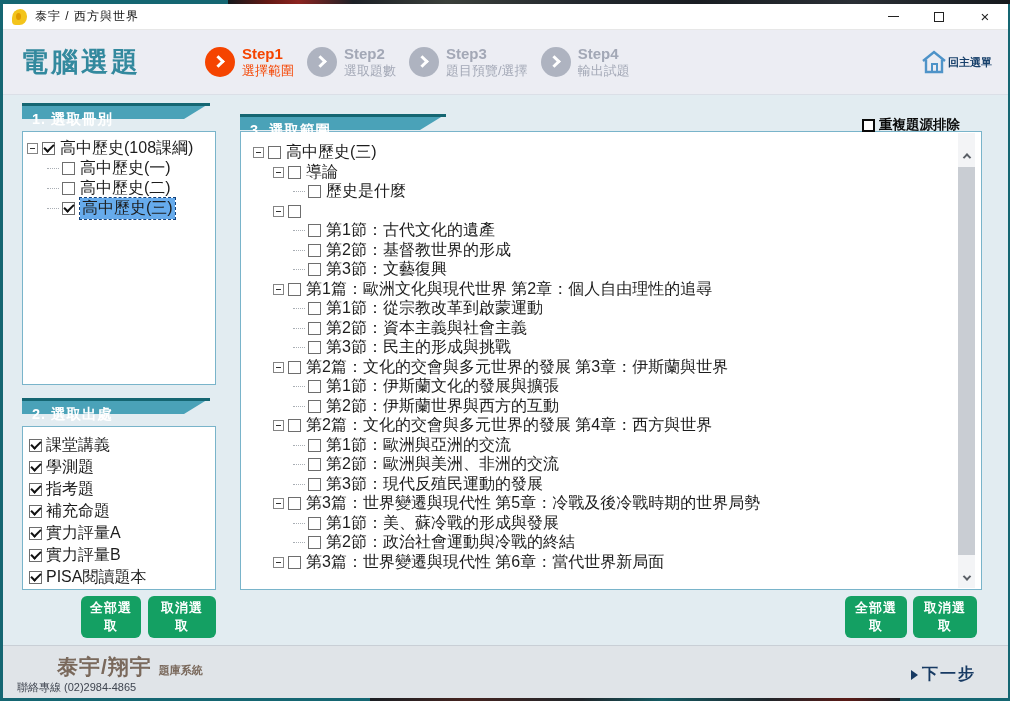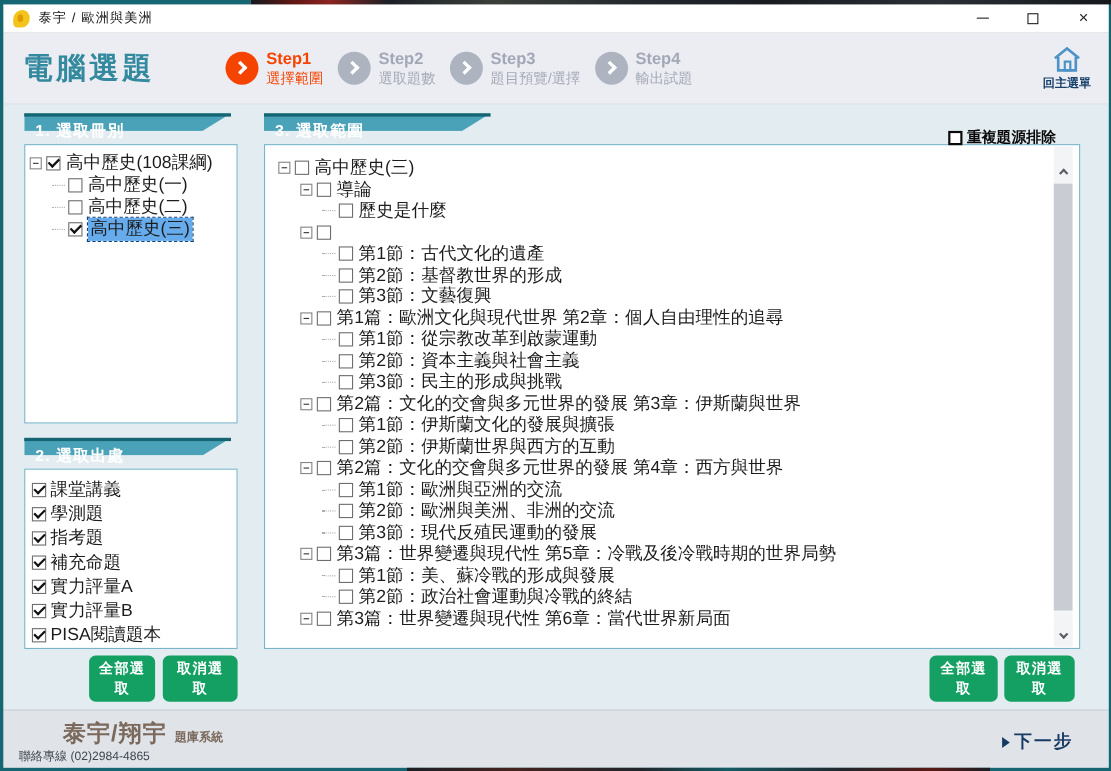--- a/index.html
+++ b/index.html
@@ -40,36 +40,36 @@
   .step { display:flex; align-items:center; margin-right:13px; }
   .step-circle { width:30px; height:30px; border-radius:50%; background:var(--step-idle,#aeb3c0);
                  position:relative; flex:0 0 30px; }
   .step.active .step-circle { background:var(--step-active,#f54400); }
   .step-circle .chev { position:absolute; left:9px; top:10px; width:9px; height:9px;
                  border-top:3px solid #fff; border-right:3px solid #fff; transform:rotate(45deg); }
   .step-text { margin-left:7px; line-height:1.25; }
   .step-label { font-size:15px; font-weight:bold; color:#a3a8b6; }
   .step-sub   { font-size:13px; color:#a3a8b6; }
   .step.active .step-label, .step.active .step-sub { color:var(--step-active,#f54400); }
-  .home-box { margin-left:auto; margin-right:16px; display:flex; flex-direction:column;
+  .home-box { margin-left:auto; margin-right:16px; display:flex; flex-direction:row;
               align-items:center; cursor:pointer; }
   .home-label { font-size:11px; font-weight:bold; color:#17406b; margin-top:1px; }
   
   .banner { position:absolute; height:16px; z-index:5; }
   .banner .fill { position:absolute; inset:0; background:var(--accent-teal,#4aa2b8);
                   clip-path:polygon(0 0,100% 0,calc(100% - 26px) 100%,0 100%); }
   .banner .topline { position:absolute; top:0; left:0; right:0; height:3px; background:var(--teal-dark,#156672); }
   .banner .btxt { position:absolute; left:10px; top:7px; color:#fff; font-size:14.5px;
                   font-weight:bold; letter-spacing:1px; }
   .panel-body { position:absolute; background:#fff; border:1px solid var(--panel-border,#79b4ca); }
   #p1-banner { left:22px; top:103px; width:188px; }
   #p1-body   { left:22px; top:131px; width:194px; height:254px; padding:6px 2px 0 4px; }
   #p2-banner { left:22px; top:398px; width:188px; }
   #p2-body   { left:22px; top:426px; width:194px; height:164px; padding:7px 2px 0 6px; }
-  #p3-banner { left:240px; top:103px; width:206px; }
+  #p3-banner { left:240px; top:114px; width:206px; }
   #p3-body   { left:240px; top:131px; width:742px; height:459px; padding:11px 2px 0 12px; }
   
   .trow { display:flex; align-items:center; height:20px; white-space:nowrap; }
   #p3-body .trow { height:19.5px; }
   .stub { width:12px; flex:0 0 12px; border-top:1px dotted #a9aeb4; margin-right:3px; }
   .exp  { width:11px; height:11px; flex:0 0 11px; border:1px solid #848484; background:#fff;
           position:relative; margin-right:4px; }
   .exp::after { content:""; position:absolute; left:2px; right:2px; top:4px; height:1px; background:#333; }
   .cb { width:13px; height:13px; flex:0 0 13px; border:1px solid #6e6e6e; background:#fff;
         display:inline-flex; align-items:center; justify-content:center; margin-right:5px; }
@@ -118,21 +118,21 @@
 
 <div class="frame-left"></div>
 <div class="frame-right"></div>
 <div class="frame-bottom"></div>
 <div class="top-teal"></div>
 <div class="top-dark"></div>
 <div class="bottom-dark"></div>
 
 <div id="titlebar">
   <span class="app-icon"></span>
-  <span class="app-title">泰宇 / 歐洲與美洲</span>
+  <span class="app-title">泰宇 / 西方與世界</span>
   <div class="win-controls">
     <span class="win-btn">
         <span class="ic-min"></span>
       </span>
     <span class="win-btn">
         <span class="ic-max"></span>
       </span>
     <span class="win-btn">
         <span class="ic-close">×</span>
       </span>

